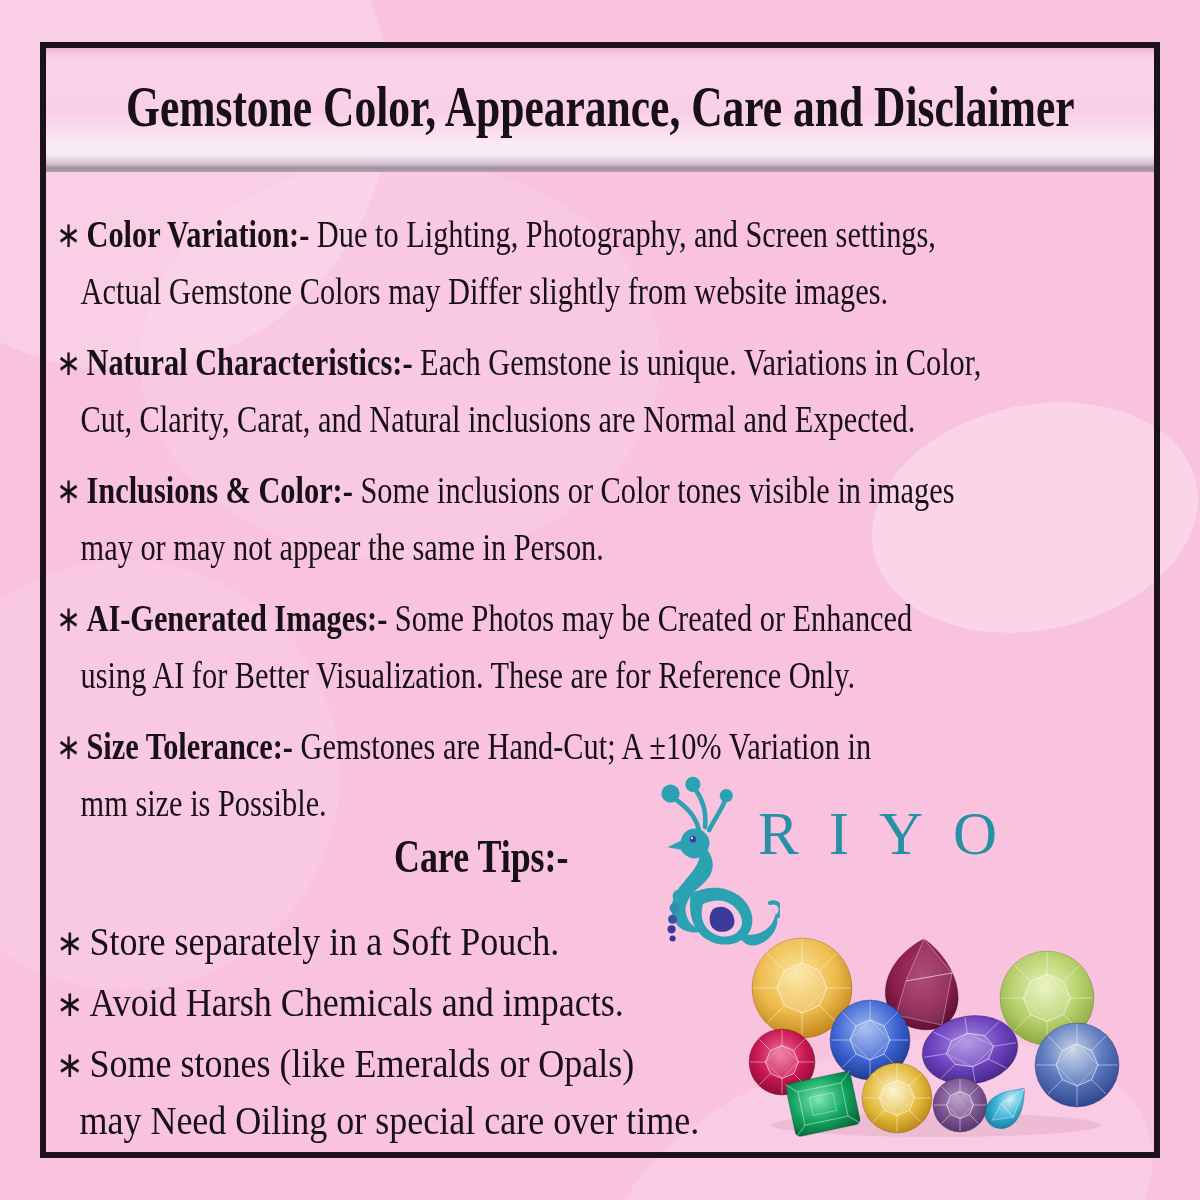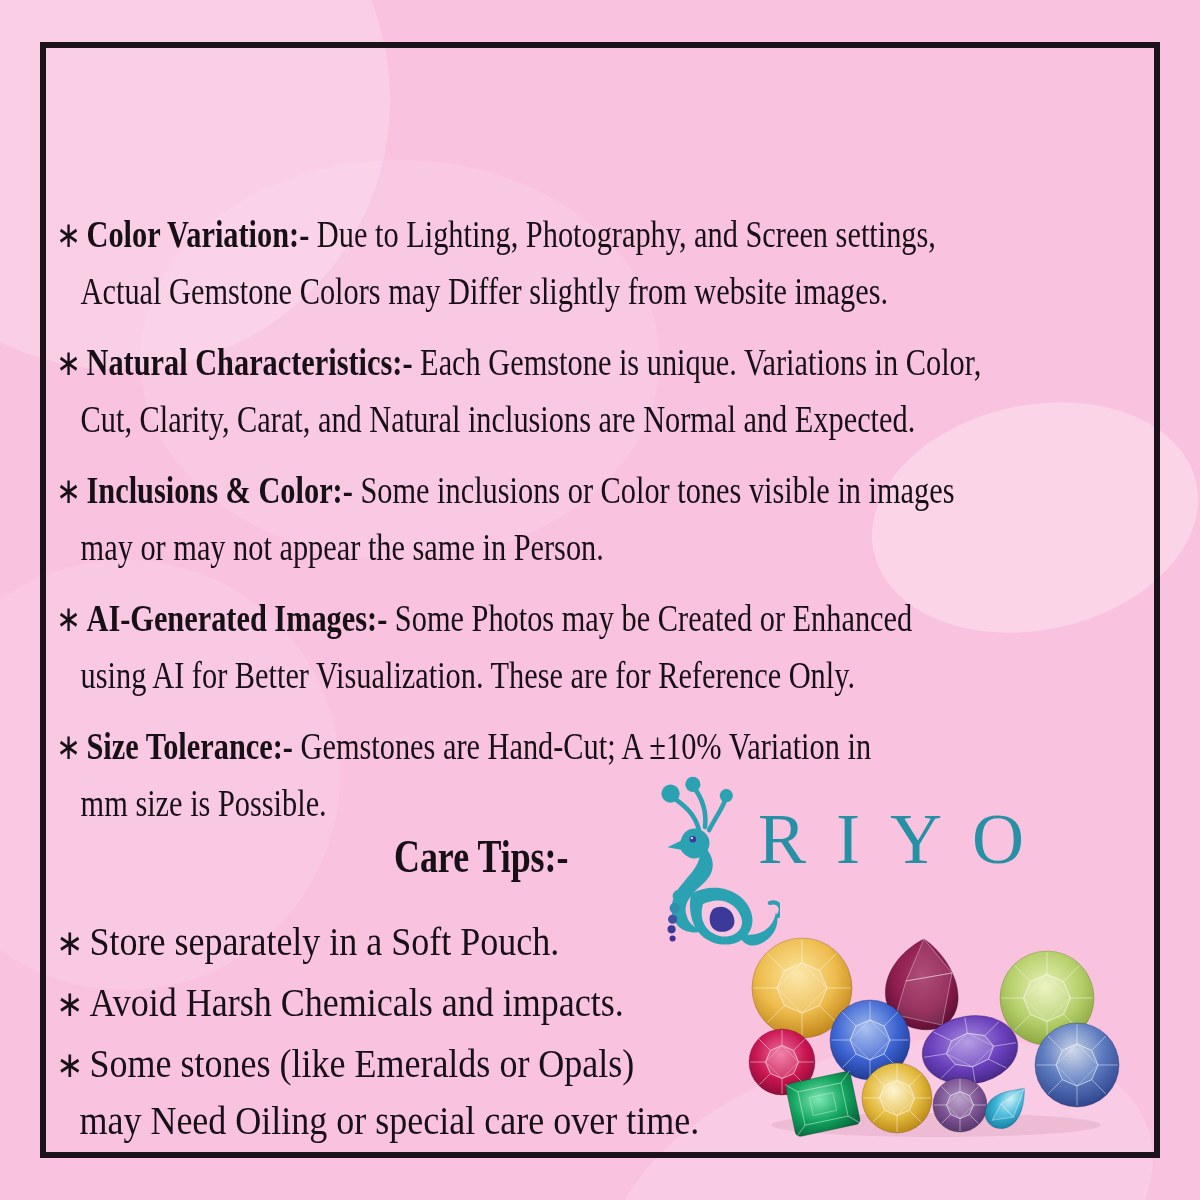--- a/index.html
+++ b/index.html
@@ -24,41 +24,44 @@
 
   .bullets{position:absolute;left:10px;top:158px;width:1360px;
            transform:scaleX(.82);transform-origin:left top}
   .bullet{font-size:37px;line-height:57px;margin-bottom:14px;white-space:nowrap}
   .bullet .l2{padding-left:30px}
   .b-label{font-weight:bold}
   .ast{font-family:"DejaVu Sans",sans-serif;font-size:36px;margin-right:7px}
 
   .care-heading{position:absolute;left:348px;top:782px;font-size:46px;font-weight:bold;
                 white-space:nowrap;transform:scaleX(.78);transform-origin:left top}
-  .riyo{position:absolute;left:712px;top:755px;font-size:72px;letter-spacing:30px;
+  .riyo{position:absolute;left:712px;top:755px;font-size:61px;letter-spacing:30px;
         color:#2691a4;white-space:nowrap;line-height:1}
   .peacock{position:absolute;left:582px;top:726px;width:152px;height:178px}
 
   .care-list{position:absolute;left:10px;top:866px;transform:scaleX(.9);transform-origin:left top}
   .tip{font-size:40px;line-height:56px;margin-bottom:4px;white-space:nowrap}
   .tip .l2{padding-left:26px}
 
   .gems{position:absolute;left:700px;top:885px;width:385px;height:205px}
 </style>
 </head>
 <body>
 
 <div class="stage">
   <div class="blob blob1"></div>
   <div class="blob blob3"></div>
   <div class="blob blob4"></div>
   <div class="blob blob5"></div>
   <div class="blob blob2"></div>
 
   <div class="panel">
+    <div class="titlebar">
+      <div class="title">Gemstone Color, Appearance, Care and Disclaimer</div>
+    </div>
 
     <div class="bullets">
       <div class="bullet">
         <div class="l1"><span class="ast">∗</span><span class="b-label">Color Variation:-</span> <span>Due to Lighting, Photography, and Screen settings,</span></div>
         <div class="l2">Actual Gemstone Colors may Differ slightly from website images.</div>
       </div>
       <div class="bullet">
         <div class="l1"><span class="ast">∗</span><span class="b-label">Natural Characteristics:-</span> <span>Each Gemstone is unique. Variations in Color,</span></div>
         <div class="l2">Cut, Clarity, Carat, and Natural inclusions are Normal and Expected.</div>
       </div>

